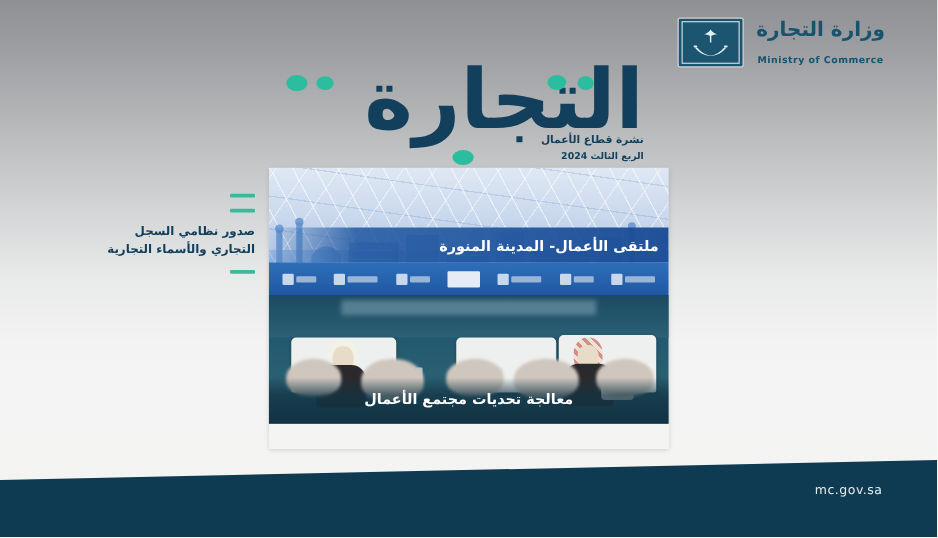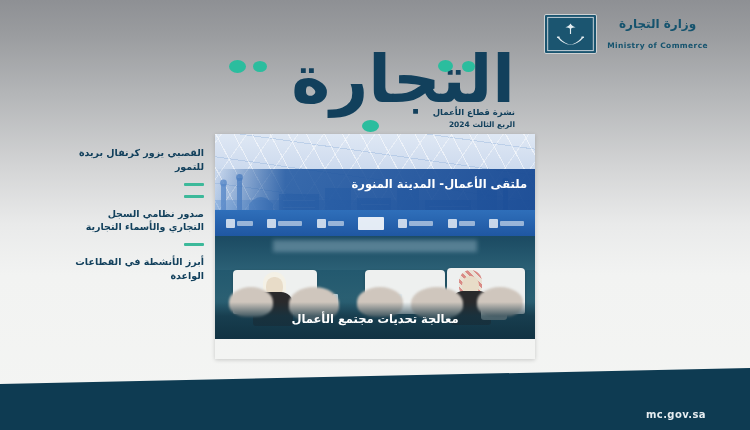--- a/index.html
+++ b/index.html
@@ -26,21 +26,21 @@
 
   
   #header {
     position: absolute;
     top: 14px; right: 42px;
     display: flex; align-items: center; gap: 10px;
     direction: rtl;
   }
   #logo-text { text-align: center; direction: rtl; line-height: 1.05; }
   #logo-text .ar {
-    font-size: 12px; font-weight: 700; color: #15536e;
+    font-size: 16px; font-weight: 700; color: #15536e;
     letter-spacing: 1px;
   }
   #logo-text .en {
     font-size: 7.5px; font-weight: 700; color: #15536e;
     letter-spacing: .4px; margin-top: 12px;
   }
   #emblem {
     width: 53px; height: 40px;
     background: #1b5570;
     border: 1.6px solid #cfd2d3;
@@ -136,21 +136,21 @@
       repeating-linear-gradient(-55deg, rgba(255,255,255,.42) 0 1px, transparent 1px 21px),
       repeating-linear-gradient(8deg, rgba(120,160,210,.30) 0 1px, transparent 1px 26px);
   }
   .skyline {
     position: absolute; bottom: 0; left: 0; width: 100%; height: 62px;
   }
   #caption-top {
     position: absolute;
     bottom: 26px; left: 0; width: 100%;
     background: linear-gradient(to right, rgba(36,95,170,.0) 0%, rgba(30,86,160,.85) 22%, rgba(24,74,148,.95) 100%);
-    padding: 4px 8px 18px 0;
+    padding: 4px 8px 5px 0;
     text-align: right; direction: rtl;
   }
   #caption-top span {
     font-size: 11.5px; font-weight: 700; color: #ffffff;
     letter-spacing: .2px;
   }
   #sponsor-strip {
     position: absolute; bottom: 0; left: 0;
     width: 100%; height: 26px;
     background: linear-gradient(to bottom, #2f6fba, #1f57a2);
@@ -263,22 +263,22 @@
     width: 11px; height: 11px;
     display: flex; align-items: center; justify-content: center;
     color: #dfe7ec;
   }
   #social-icons .ic svg { width: 11px; height: 11px; fill: #dfe7ec; }
   #handle {
     font-size: 11px; font-weight: 700; color: #e6edf1;
     letter-spacing: .3px;
   }
   #footer-right {
-    position: absolute; right: 44px; bottom: 10px;
-    font-size: 10px; font-weight: 700; color: #e6edf1;
+    position: absolute; right: 44px; bottom: 32px;
+    font-size: 10px; font-weight: 400; color: #e6edf1;
     letter-spacing: .4px;
     padding-left: 14px;
   }
 </style>
 </head>
 <body>
 
 <div id="page">
 
   <div id="header">
@@ -308,32 +308,26 @@
     <span class="dot" id="dot3"></span>
     <span class="dot" id="dot4"></span>
     <span class="dot" id="dot5"></span>
     <div id="subtitle-block">
       <div id="subtitle-ar">نشرة قطاع الأعمال</div>
       <div id="issue-ar">الربع الثالث 2024</div>
     </div>
   </div>
 
   <div id="headlines">
-    <div class="headline-item">
-      <div class="headline-text">القصبي يزور كرنفال بريدة للتمور</div>
-    </div>
     <div class="headline-rule"></div>
     <div class="headline-rule"></div>
     <div class="headline-item">
       <div class="headline-text">صدور نظامي السجل التجاري والأسماء التجارية</div>
     </div>
     <div class="headline-rule"></div>
-    <div class="headline-item">
-      <div class="headline-text">أبرز الأنشطة في القطاعات الواعدة</div>
-    </div>
   </div>
 
   <div id="media">
 
     <div id="photo-top">
       <div class="sky-net"></div>
       <svg class="skyline" viewBox="0 0 320 62" preserveAspectRatio="none" aria-hidden="true">
         <rect x="0" y="26" width="320" height="36" fill="#7ea8db" opacity=".55"></rect>
         <rect x="6" y="10" width="5" height="52" fill="#5f8fcd" opacity=".8"></rect>
         <rect x="22" y="4" width="5" height="58" fill="#5f8fcd" opacity=".8"></rect>

